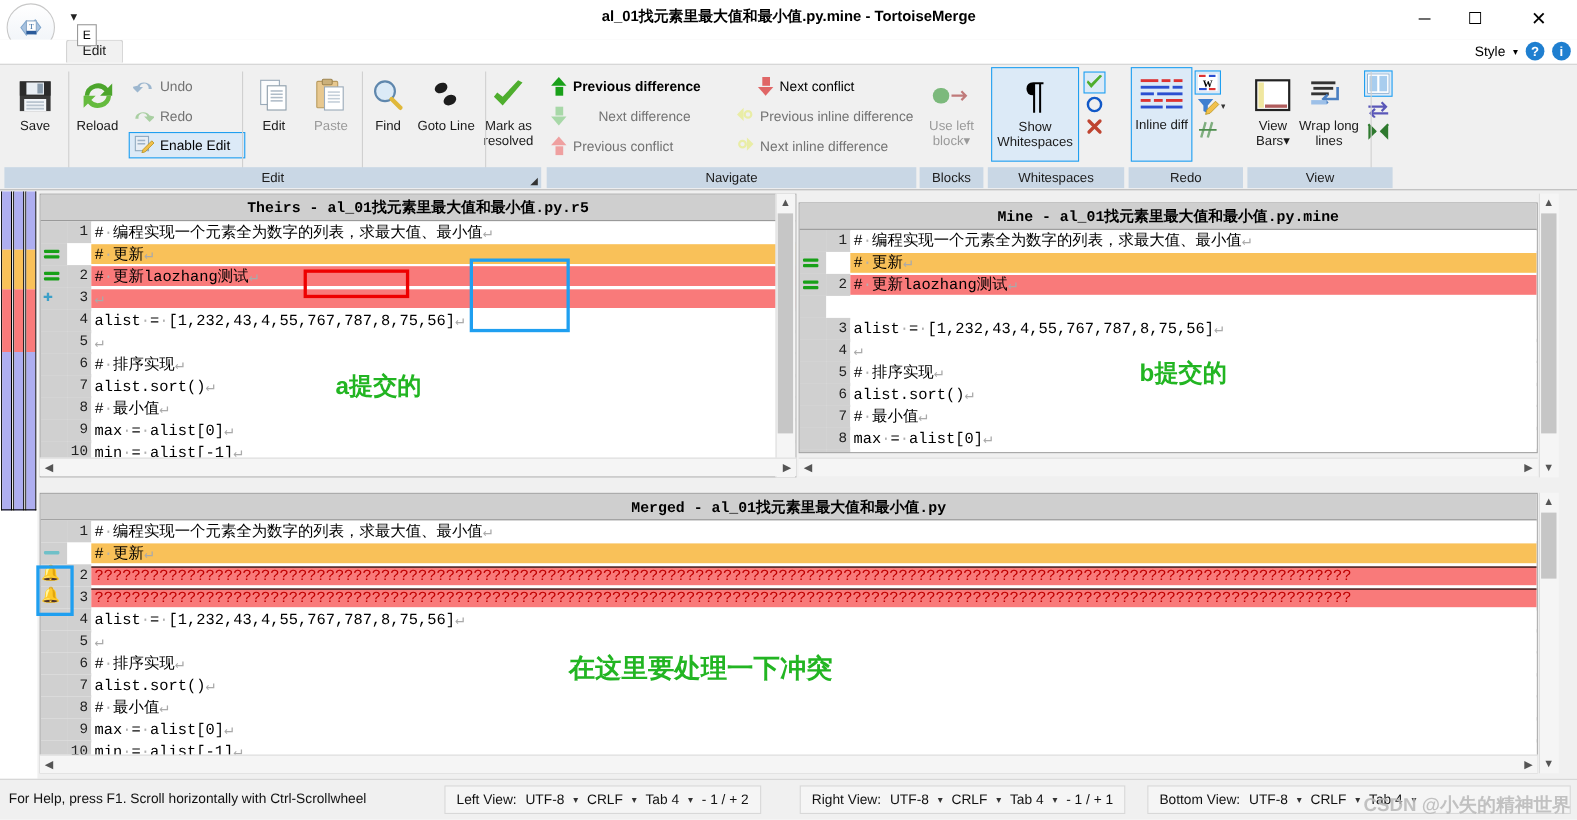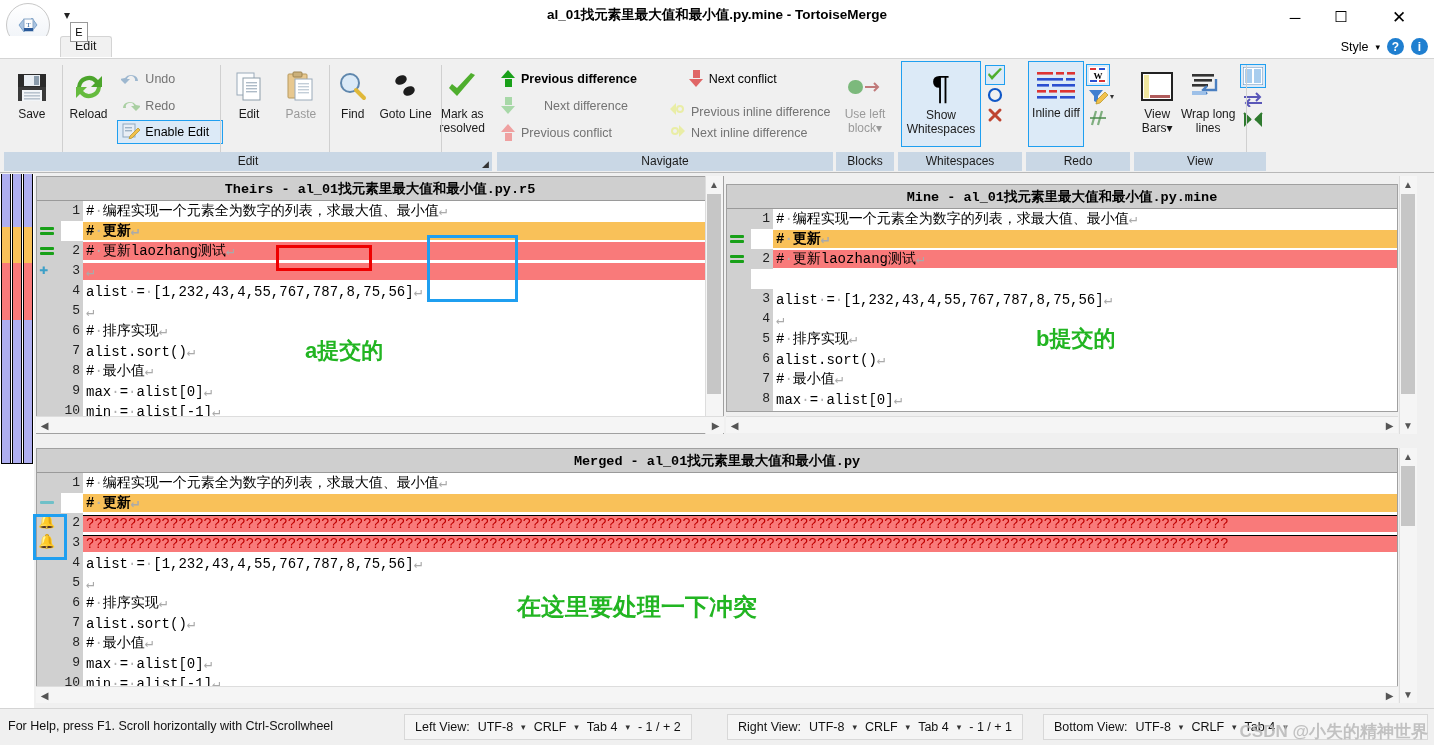--- a/index.html
+++ b/index.html
@@ -80,21 +80,21 @@
              display:flex; align-items:center; justify-content:center; color:#000; }
   .codearea { position:absolute; left:0; top:24px; right:0; bottom:0; overflow:hidden; }
 
   .cl { position:relative; height:20px; display:flex; align-items:center;
         font-family:"Liberation Mono", monospace; font-size:14px; white-space:pre; }
   .cl .mk { width:24px; flex:0 0 24px; height:20px; position:relative; background:#d0d0d0; }
   .cl .ln { width:22px; flex:0 0 22px; text-align:right; padding-right:3px; background:#d0d0d0;
             color:#222; font-size:13px; line-height:20px; }
   .cl .tx { flex:1 1 auto; padding-left:3px; overflow:hidden; }
   .cl.norm .tx { background:#fff; }
-  .cl.yel .tx { background:#f9c159;font-weight:bold; }
+  .cl.yel .tx { background:#f9c159; }
   .cl.red .tx { background:#f97a7a; }
   .cl.confl .tx { background:#f97a7a; color:#c00000; border-top:1px solid #000; }
   .eol { color:#aaaaaa; }
   .dot { color:#b0b0b0; }
 
   .mkbar { position:absolute; left:3px; top:6px; width:14px; height:8px; }
   .mkbar b, .mkbar s { position:absolute; left:0; width:14px; height:3px; background:#18a018; border-radius:1px; display:block;}
   .mkbar b { top:0; } .mkbar s { top:5px; }
   .mkplus { position:absolute; left:2px; top:3px; color:#3da0c8; font-size:15px; font-weight:bold; line-height:14px;}
   .mkbell { position:absolute; left:1px; top:1px; font-size:14px; line-height:17px; }
@@ -300,21 +300,21 @@
           </div>
         </div>
         <div style="display:flex;">
           <div class="smrow dis" style="width:168px;gap:28px;">
             <span class="arw arwD" style="color:#a8d8a8">
                 <u></u>
                 <i></i>
               </span>
             <span class="lb">Next difference</span>
           </div>
-          <div class="smrow dis" style="width:160px;align-items:flex-end;">
+          <div class="smrow dis" style="width:160px;">
             <span>
               <svg width="17" height="14" viewBox="0 0 17 14">
                   <path d="M7 1 L1 7 L7 13 z" fill="#e9eda6"></path>
                   <circle cx="11" cy="7" r="3" fill="none" stroke="#e9eda6" stroke-width="2"></circle>
                 </svg>
             </span>
             <span class="lb">Previous inline difference</span>
           </div>
         </div>
         <div style="display:flex;">

